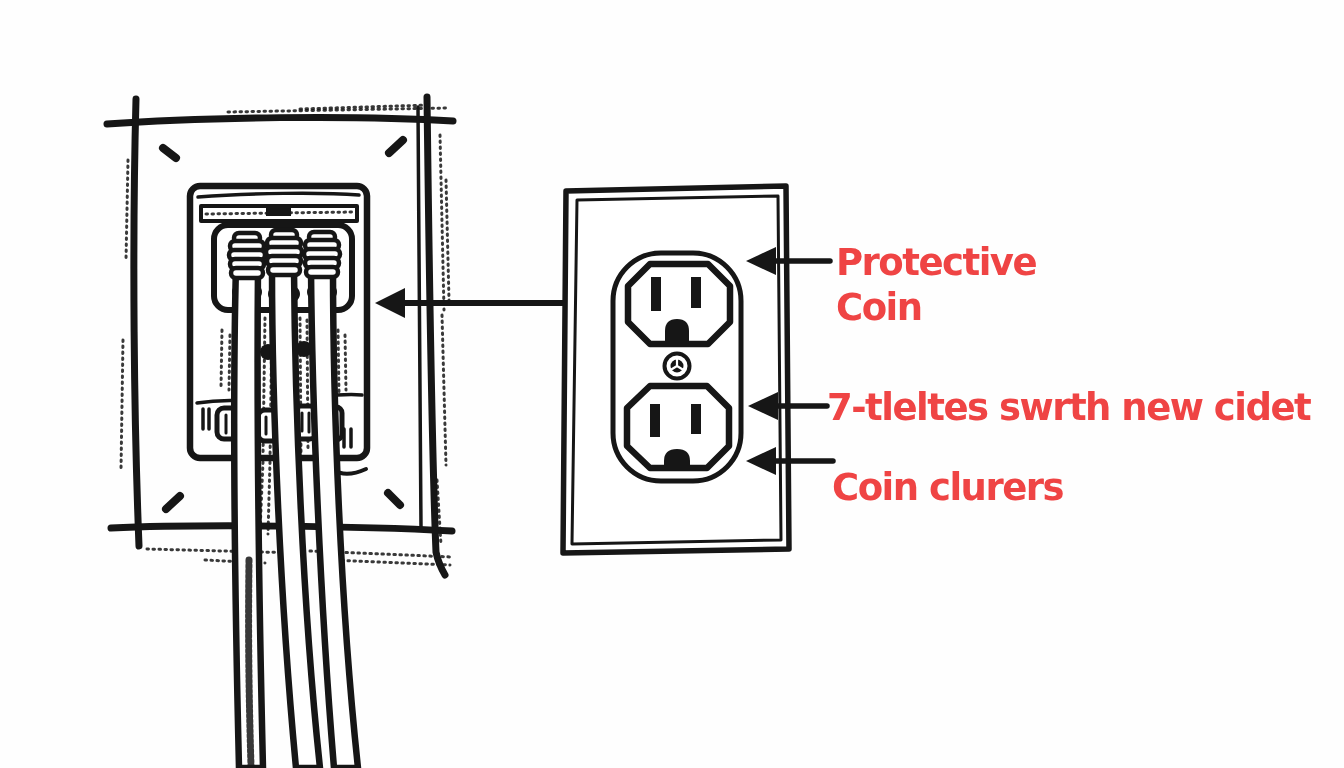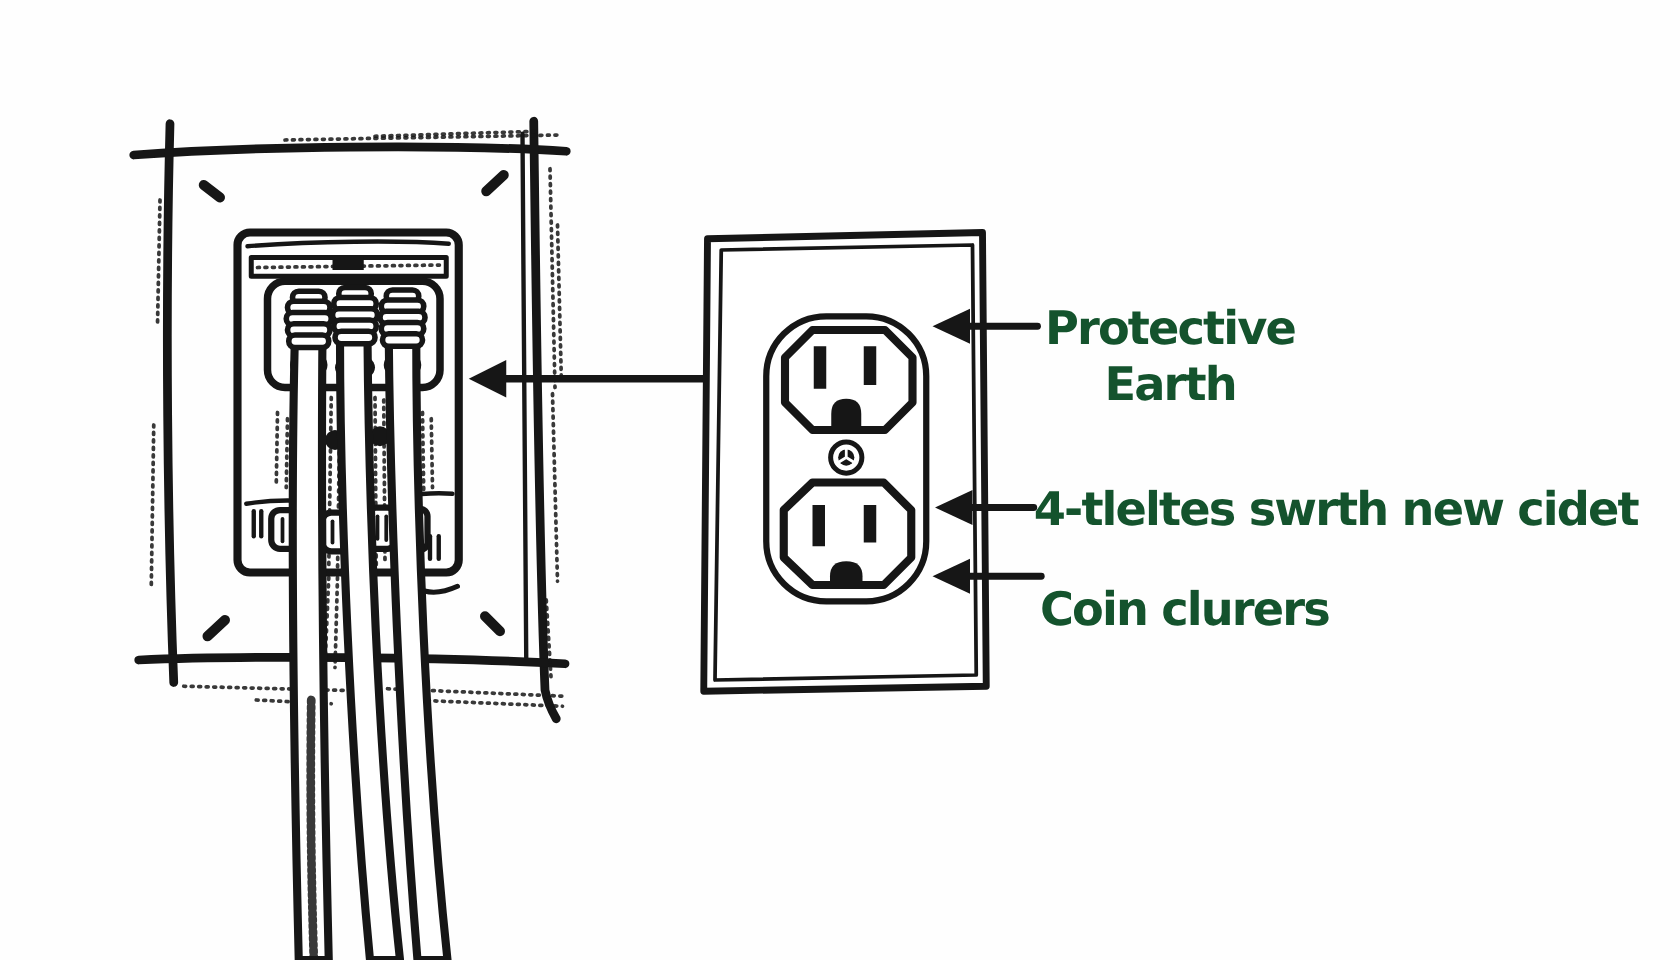--- a/index.html
+++ b/index.html
@@ -9,27 +9,26 @@
     font-family:"DejaVu Sans", sans-serif;
   }
   .stage{position:relative;width:1344px;height:768px;background:#fefefe;}
   svg{position:absolute;left:0;top:0;}
   .ink{stroke:#161616;fill:none;stroke-linecap:round;stroke-linejoin:round;}
   .fillink{fill:#161616;stroke:none;}
   .white{fill:#ffffff;}
   .st{stroke:#161616;fill:none;stroke-width:3;stroke-linecap:round;stroke-dasharray:1.5 4.5;opacity:.85;}
   .label{
     position:absolute;
-    color:#14532d;
+    color:#ef4444;
     font-weight:700;
     font-size:37px;
     letter-spacing:-1.5px;
     line-height:45px;
     white-space:nowrap;
-    text-align:center;
   }
 </style>
 </head>
 <body>
 
 <div class="stage">
 <svg width="1344" height="768" viewBox="0 0 1344 768">
 
   <g>
 
@@ -186,17 +185,17 @@
     <polygon class="fillink" points="748,406 778,392 778,420"></polygon>
   </g>
   <g>
     <path class="ink" stroke-width="5.5" d="M772,461 L833,461"></path>
     <polygon class="fillink" points="746,461 776,447 776,475"></polygon>
   </g>
 </svg>
 
   <div class="label" style="left:836px;top:240px;">
     <div>Protective</div>
-    <div>Earth</div>
+    <div>Coin</div>
   </div>
-  <div class="label" style="left:827px;top:385px;">4-tleltes swrth new cidet</div>
+  <div class="label" style="left:827px;top:385px;">7-tleltes swrth new cidet</div>
   <div class="label" style="left:832px;top:448px;margin-top:17px;">Coin clurers</div>
 </div>
 
 </body></html>

